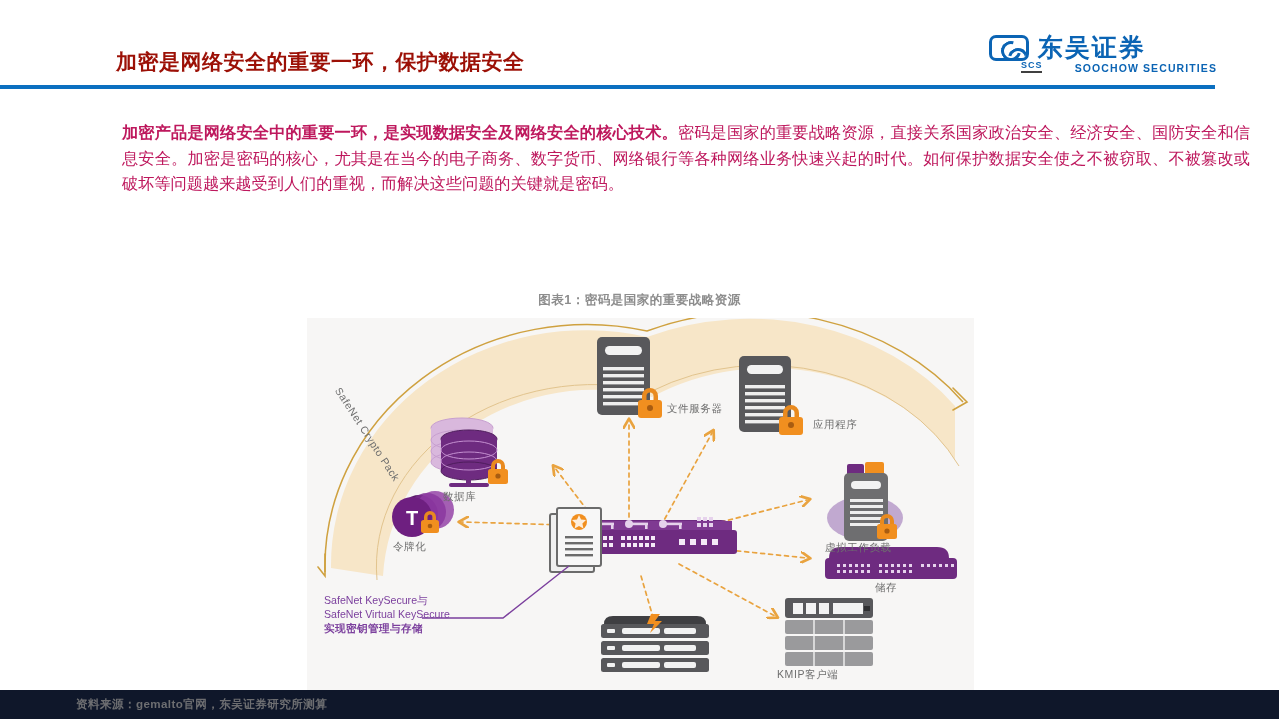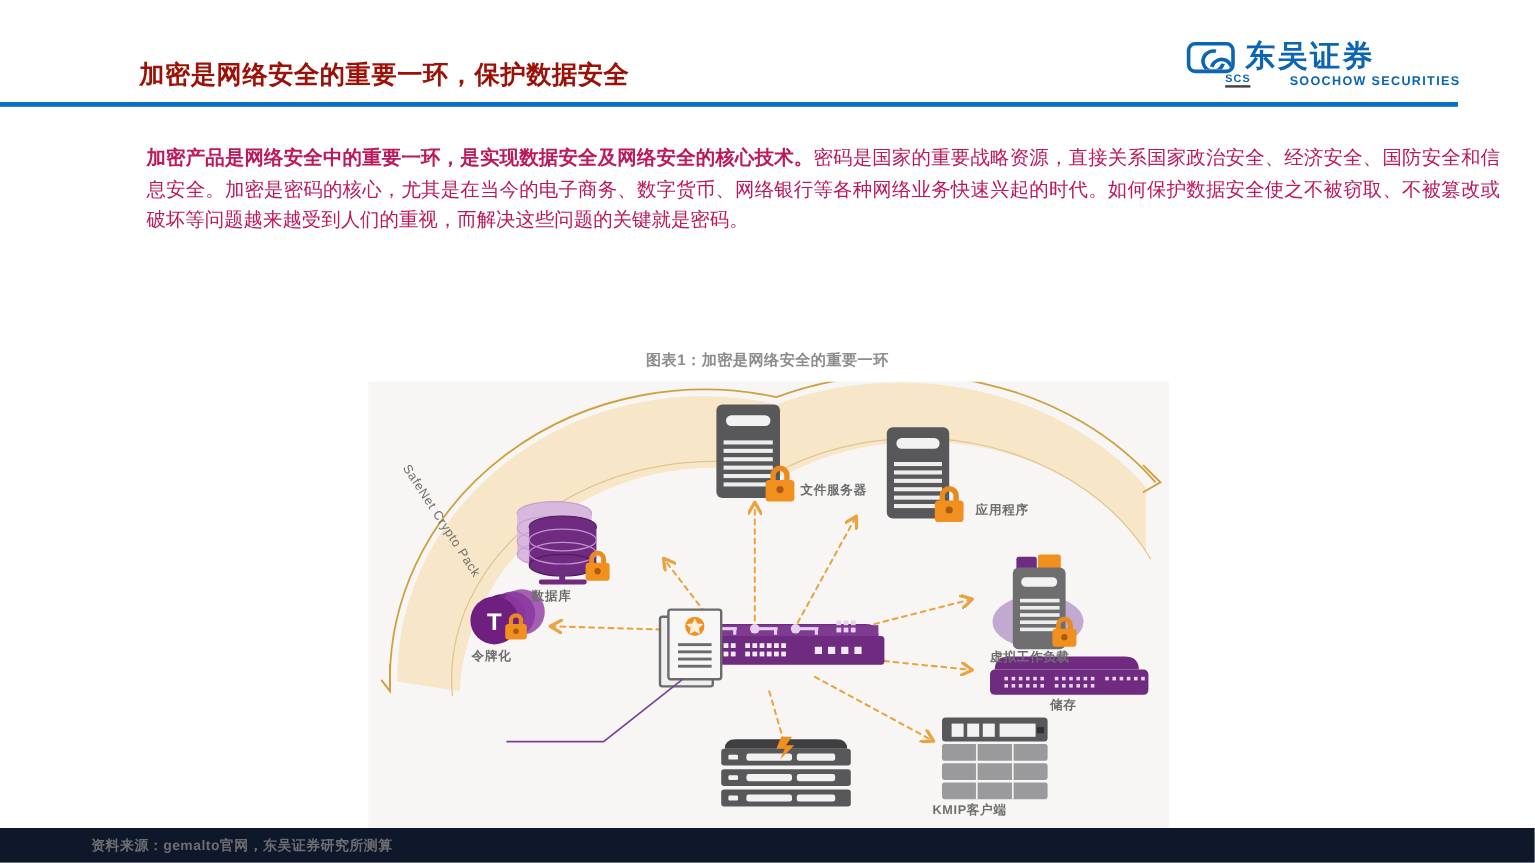--- a/index.html
+++ b/index.html
@@ -159,21 +159,21 @@
   }
   #figure-svg {
     position: absolute;
     left: 0; top: 0;
   }
 
   .dlabel {
     position: absolute;
     font-family: "Liberation Sans", "DejaVu Sans", sans-serif;
     color: #6e6e6e;
-    font-weight: bold;
+    font-weight: normal;
     white-space: nowrap;
     text-align: right;
   }
   .dlabel-cn { font-size: 10.5px; letter-spacing: 0.6px; }
   .dlabel-en { font-size: 11px; letter-spacing: 1.2px; }
 
   #keysecure-note {
     position: absolute;
     left: 17px;
     top: 275px;
@@ -235,21 +235,21 @@
       <div id="brand-cn">东吴证券</div>
       <div id="brand-en">SOOCHOW SECURITIES</div>
     </div>
   </div>
 
   <div id="header-rule"></div>
 </div>
 
 <p id="body-copy"><span class="lead">加密产品是网络安全中的重要一环，是实现数据安全及网络安全的核心技术。</span><span>密码是国家的重要战略资源，直接关系国家政治安全、经济安全、国防安全和信息安全。加密是密码的核心，尤其是在当今的电子商务、数字货币、网络银行等各种网络业务快速兴起的时代。如何保护数据安全使之不被窃取、不被篡改或破坏等问题越来越受到人们的重视，而解决这些问题的关键就是密码。</span></p>
 
-<div id="figure-caption">图表1：加密是网络安全的重要一环</div>
+<div id="figure-caption">图表1：密码是国家的重要战略资源</div>
 
 <div id="figure-panel">
 
   <svg id="figure-svg" width="667" height="374" viewBox="0 0 667 374">
     <defs>
       <marker id="arrOr" markerWidth="7" markerHeight="7" refX="4" refY="3.5" orient="auto">
         <path d="M0,0 L6,3.5 L0,7" fill="none" stroke="#e9a33f" stroke-width="1.6" stroke-linecap="round" stroke-linejoin="round"></path>
       </marker>
       <marker id="arrGold" markerWidth="8" markerHeight="8" refX="4" refY="4" orient="auto">
         <path d="M0,0 L7,4 L0,8" fill="none" stroke="#d9a93f" stroke-width="1.8" stroke-linecap="round" stroke-linejoin="round"></path>
@@ -543,17 +543,22 @@
   <div class="dlabel dlabel-cn" style="left:86px;  top:222px;">令牌化</div>
   <div class="dlabel dlabel-cn" style="left:360px; top:84px;">文件服务器</div>
   <div class="dlabel dlabel-cn" style="left:506px; top:100px;">应用程序</div>
   <div class="dlabel dlabel-cn" style="left:518px; top:223px;">虚拟工作负载</div>
   <div class="dlabel dlabel-cn" style="left:568px; top:263px;">储存</div>
   <div class="dlabel dlabel-cn" style="left:470px; top:350px;">KMIP客户端</div>
   <div class="dlabel dlabel-en" style="left:332px; top:357px;margin-top:46px;">HSM</div>
 
   <div id="arc-label">SafeNet Crypto Pack</div>
 
+  <div id="keysecure-note">
+    <div>SafeNet KeySecure与</div>
+    <div>SafeNet Virtual KeySecure</div>
+    <div class="bold-cn">实现密钥管理与存储</div>
+  </div>
 </div>
 
 <div id="source-bar">
   <div id="source-text">资料来源：gemalto官网，东吴证券研究所测算</div>
 </div>
 
 </body></html>

